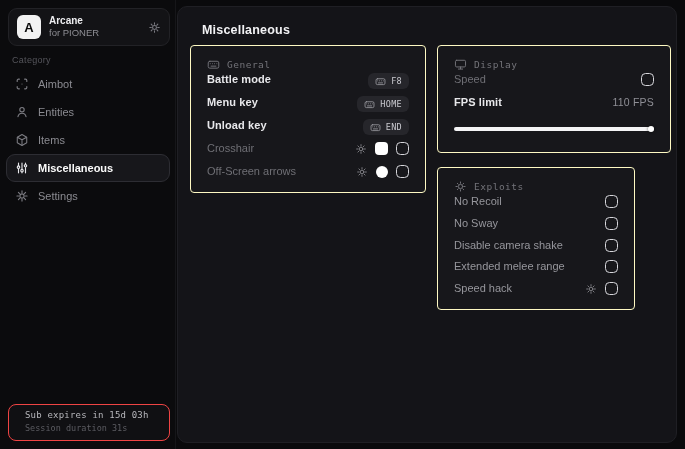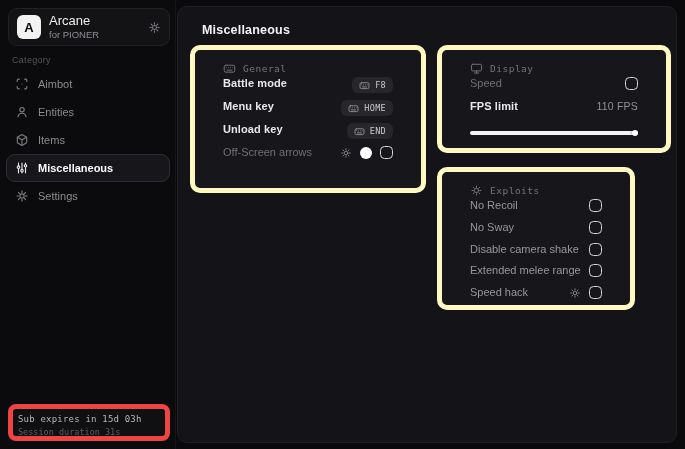--- a/index.html
+++ b/index.html
@@ -10,49 +10,49 @@
   
   .sidebar { position:absolute; left:0; top:0; width:176px; height:449px;
     background:#0b0b0d; border-right:1px solid #161619; }
   .brand-card { position:absolute; left:8px; top:8px; width:162px; height:38px;
     background:#131316; border:1px solid #222226; border-radius:9px;
     display:flex; align-items:center; padding:0 8px; }
   .logo { width:24px; height:24px; background:#f2f2f2; border-radius:6px;
     color:#0a0a0a; font-weight:bold; font-size:13px; display:flex;
     align-items:center; justify-content:center; flex:0 0 auto; }
   .brand-text { margin-left:8px; flex:1; line-height:1.25; }
-  .brand-name { color:#ededf0; font-size:13px; font-weight:normal; }
+  .brand-name { color:#ededf0; font-size:10px; font-weight:bold; }
   .brand-sub { color:#8d8d93; font-size:9.5px; }
   .brand-gear { color:#7a7a80; display:flex; }
 
   .category-label { position:absolute; left:12px; top:55px; color:#55555b;
     font-size:9px; letter-spacing:.3px; }
   .nav { position:absolute; left:6px; top:70px; width:164px; }
   .nav-item { height:28px; display:flex; align-items:center; gap:9px;
     padding-left:8px; color:#8b8b91; font-size:11px; border:1px solid transparent;
     border-radius:9px; cursor:pointer; }
   .nav-item .nicon { color:#7c7c82; display:flex; }
   .nav-item.selected { background:#17171b; border-color:#2d2d33; color:#fafafa;
     font-weight:bold; }
   .nav-item.selected .nicon { color:#e8e8ec; }
 
   .sub-card { position:absolute; left:8px; top:404px; width:162px; height:37px;
-    background:#101013; border:5px solid #ef4444; border-radius:8px;
-    padding:5px 5px; font-family:"DejaVu Sans Mono", monospace; }
+    background:#101013; border:1px solid #ef4444; border-radius:8px;
+    padding:5px 16px; font-family:"DejaVu Sans Mono", monospace; }
   .sub-line1 { color:#b7b7bc; font-size:9px; letter-spacing:.2px; }
   .sub-line2 { color:#5c5c62; font-size:8.5px; margin-top:3px; }
 
   
   .main { position:absolute; left:177px; top:6px; width:500px; height:437px;
     background:#141418; border:1px solid #1f1f24; border-radius:10px; }
   .page-title { position:absolute; left:24px; top:16px; color:#f2f2f4;
     font-size:12.5px; font-weight:bold; letter-spacing:.2px; }
 
-  .panel { position:absolute; background:#17171b; border:5px solid #fef9c3;
-    border-radius:10px; padding:9px 28px; }
+  .panel { position:absolute; background:#17171b; border:1px solid #fef9c3;
+    border-radius:4px; padding:9px 16px; }
   .panel-general  { left:12px;  top:38px;  width:236px; height:148px; }
   .panel-display  { left:259px; top:38px;  width:234px; height:108px; }
   .panel-exploits { left:259px; top:160px; width:198px; height:143px; }
 
   .panel-head { display:flex; align-items:center; gap:7px; height:18px;
     color:#737379; font-family:"DejaVu Sans Mono", monospace; font-size:9.5px;
     letter-spacing:.5px; }
   .row { display:flex; align-items:flex-start; justify-content:space-between;
     height:23px; }
   .row-ex { height:21.8px; }
@@ -237,20 +237,32 @@
         <span class="kbd">
           <span class="kicon">
             <svg width="11" height="11" viewBox="0 0 16 16">
                 <use href="#i-keyboard"></use>
               </svg>
             </span>
           <span>END</span>
         </span>
       </div>
       <div class="row">
+        <span class="lbl-dim">Crosshair</span>
+        <span class="controls">
+          <span class="row-gear">
+            <svg width="12" height="12" viewBox="0 0 16 16">
+                <use href="#i-gear"></use>
+              </svg>
+            </span>
+          <span class="swatch-square" style="background:#fff"></span>
+          <span class="checkbox"></span>
+        </span>
+      </div>
+      <div class="row">
         <span class="lbl-dim">Off-Screen arrows</span>
         <span class="controls">
           <span class="row-gear">
             <svg width="12" height="12" viewBox="0 0 16 16">
                 <use href="#i-gear"></use>
               </svg>
             </span>
           <span class="swatch-circle" style="background:#fff"></span>
           <span class="checkbox"></span>
         </span>

